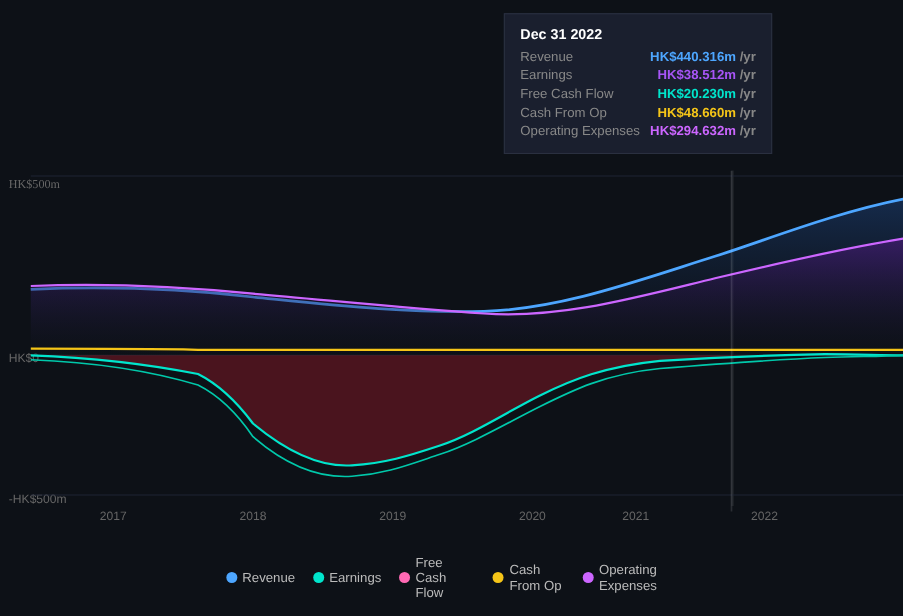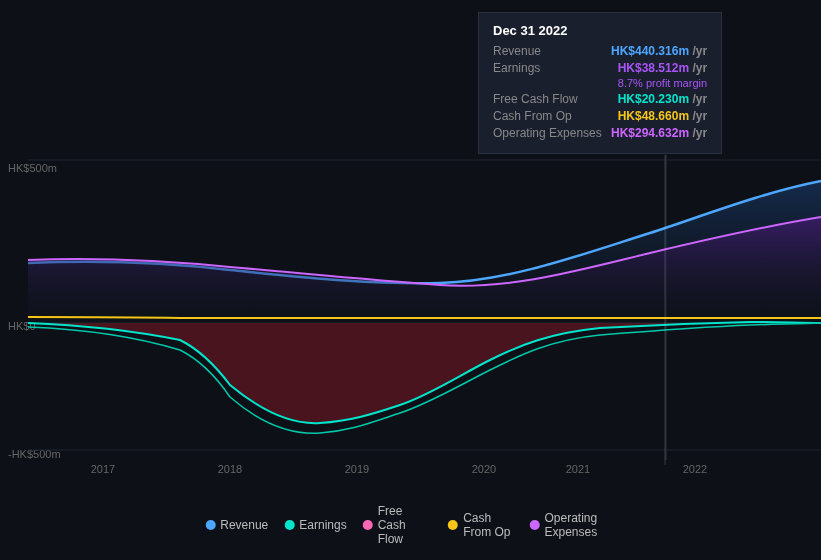--- a/index.html
+++ b/index.html
@@ -10,21 +10,21 @@
       font-family: -apple-system, BlinkMacSystemFont, 'Segoe UI', sans-serif;
       color: #ccc;
       overflow: hidden;
       position: relative;
     }
 
     
     .tooltip-box {
       position: absolute;
       top: 12px;
-      left: 478px;
+      left: 458px;
       background: #1a1f2e;
       border: 1px solid #2a3040;
       padding: 10px 14px;
       min-width: 240px;
       z-index: 10;
     }
     .tooltip-date {
       font-size: 13px;
       font-weight: 600;
       color: #ffffff;
@@ -118,39 +118,38 @@
 
   <div class="tooltip-row">
     <span class="tooltip-label">Revenue</span>
     <span class="tooltip-value" style="color:#4da6ff">HK$440.316m <span class="tooltip-unit">/yr</span></span>
   </div>
 
   <div class="tooltip-row">
     <span class="tooltip-label">Earnings</span>
     <span class="tooltip-value" style="color:#a855f7">HK$38.512m <span class="tooltip-unit">/yr</span></span>
   </div>
-  <div class="tooltip-sub" style="color:#a855f7">8.7% profit margin</div>
 
   <div class="tooltip-row">
     <span class="tooltip-label">Free Cash Flow</span>
     <span class="tooltip-value" style="color:#00e5cc">HK$20.230m <span class="tooltip-unit">/yr</span></span>
   </div>
 
   <div class="tooltip-row">
     <span class="tooltip-label">Cash From Op</span>
     <span class="tooltip-value" style="color:#f5c518">HK$48.660m <span class="tooltip-unit">/yr</span></span>
   </div>
 
   <div class="tooltip-row">
     <span class="tooltip-label">Operating Expenses</span>
     <span class="tooltip-value" style="color:#cc66ff">HK$294.632m <span class="tooltip-unit">/yr</span></span>
   </div>
 </div>
 
-<span class="y-label" style="top: 162px;">HK$500m</span>
+<span class="y-label" style="top: 162px; font-family: Liberation Serif, serif;">HK$500m</span>
 <span class="y-label" style="top: 320px; text-align: right;">HK$0</span>
 <span class="y-label" style="top: 448px;">-HK$500m</span>
 
 <div class="highlight-overlay"></div>
 
 <svg class="chart-svg" viewBox="0 0 821 340" preserveAspectRatio="none">
   <defs>
 
     <linearGradient id="revGrad" x1="0" y1="0" x2="0" y2="1">
       <stop offset="0%" stop-color="#1a3a6b" stop-opacity="0.9"></stop>

